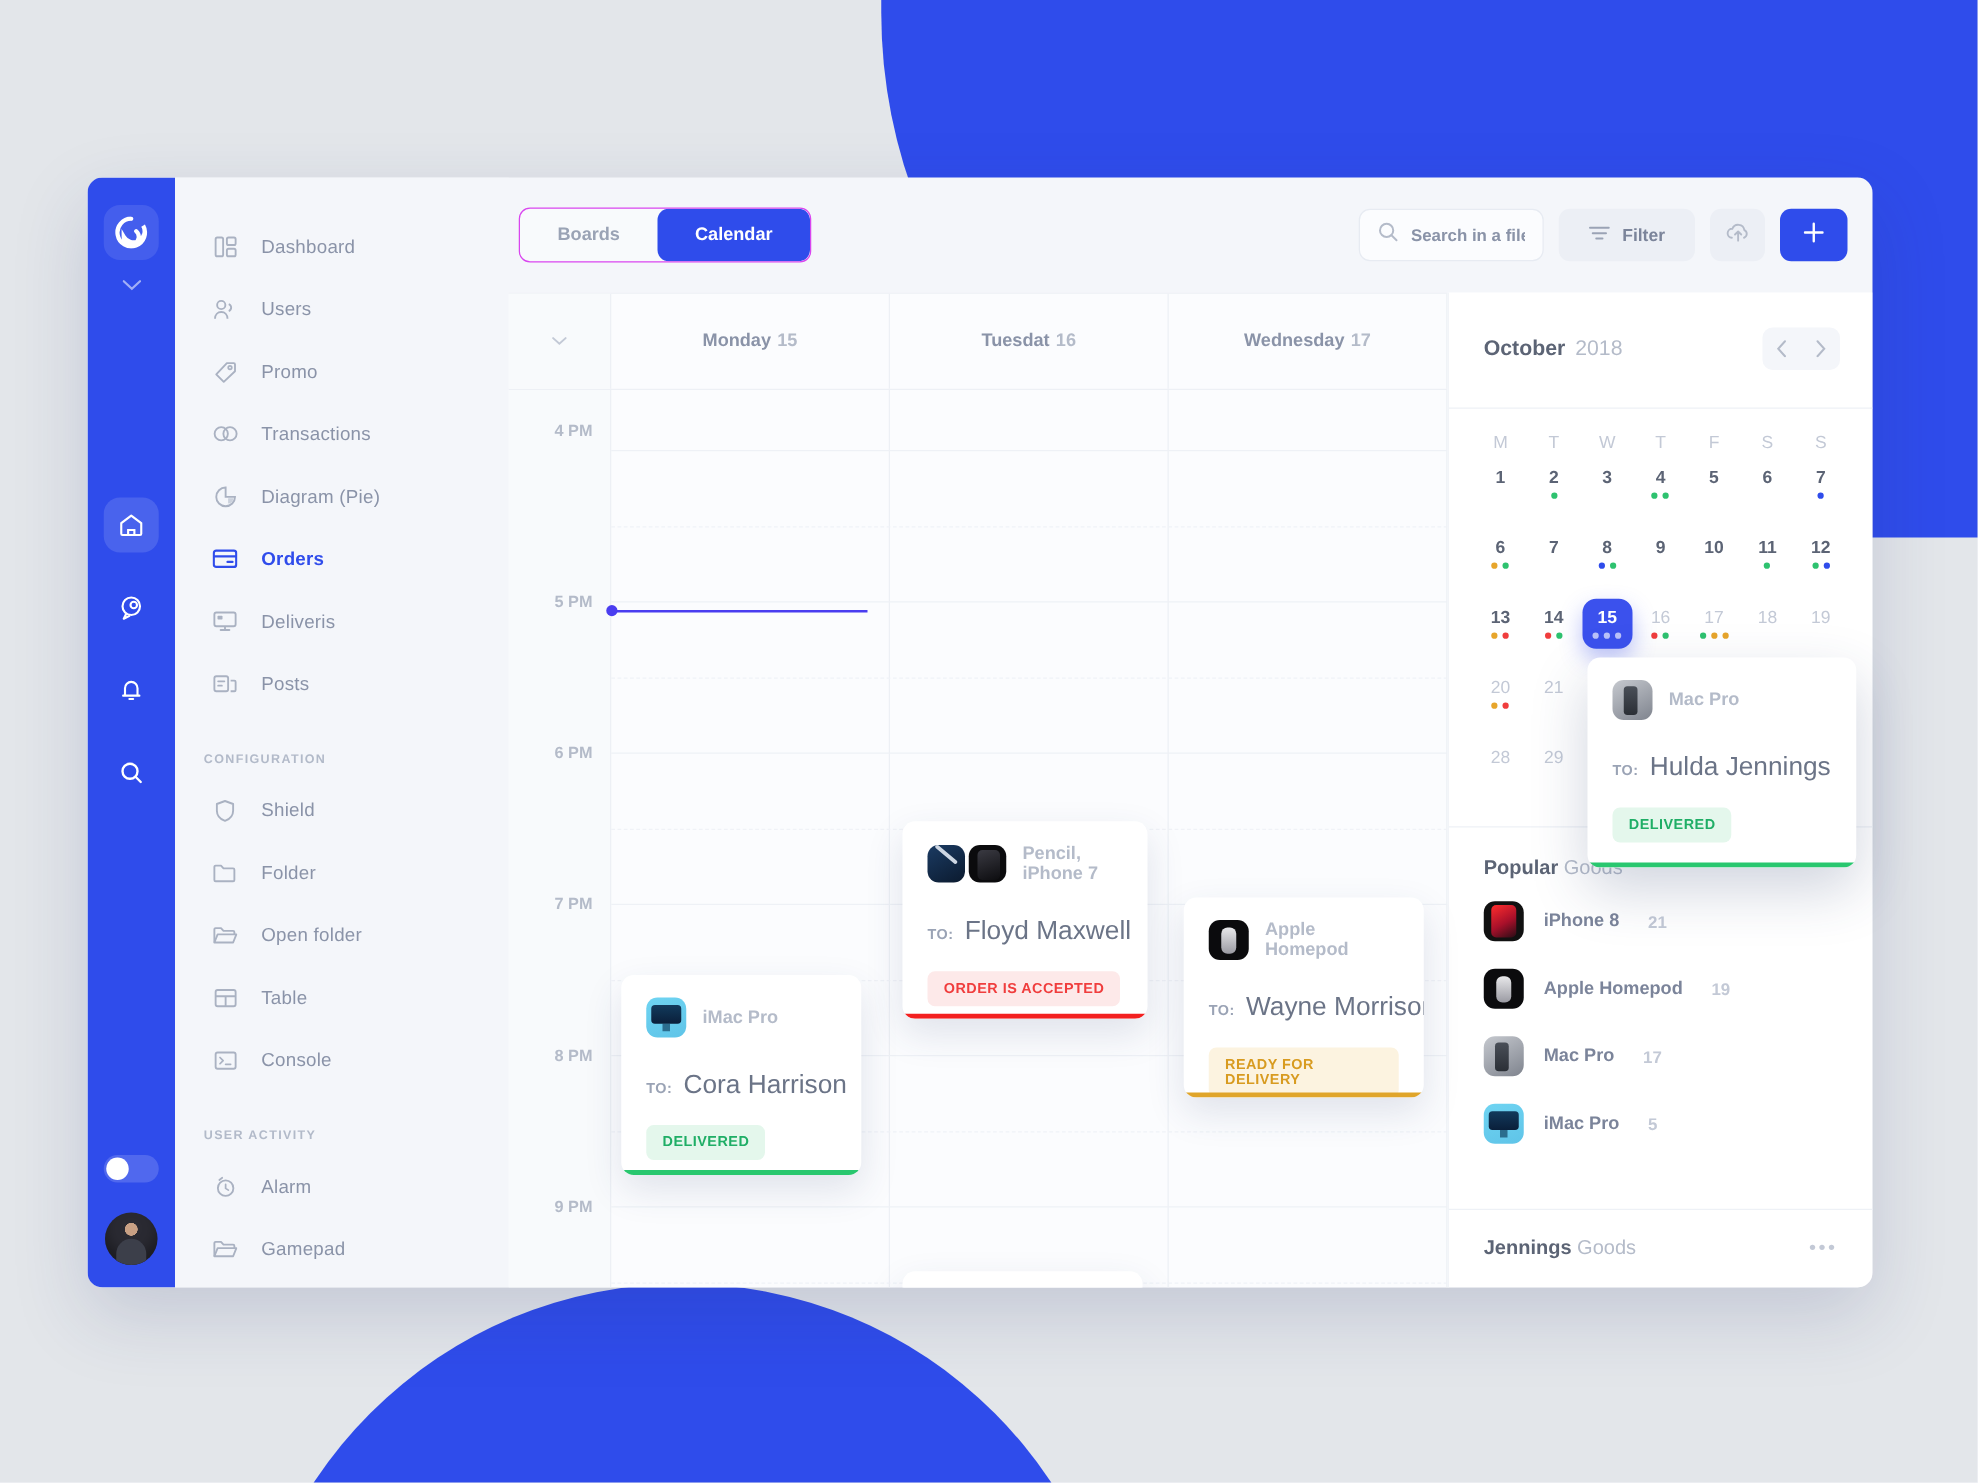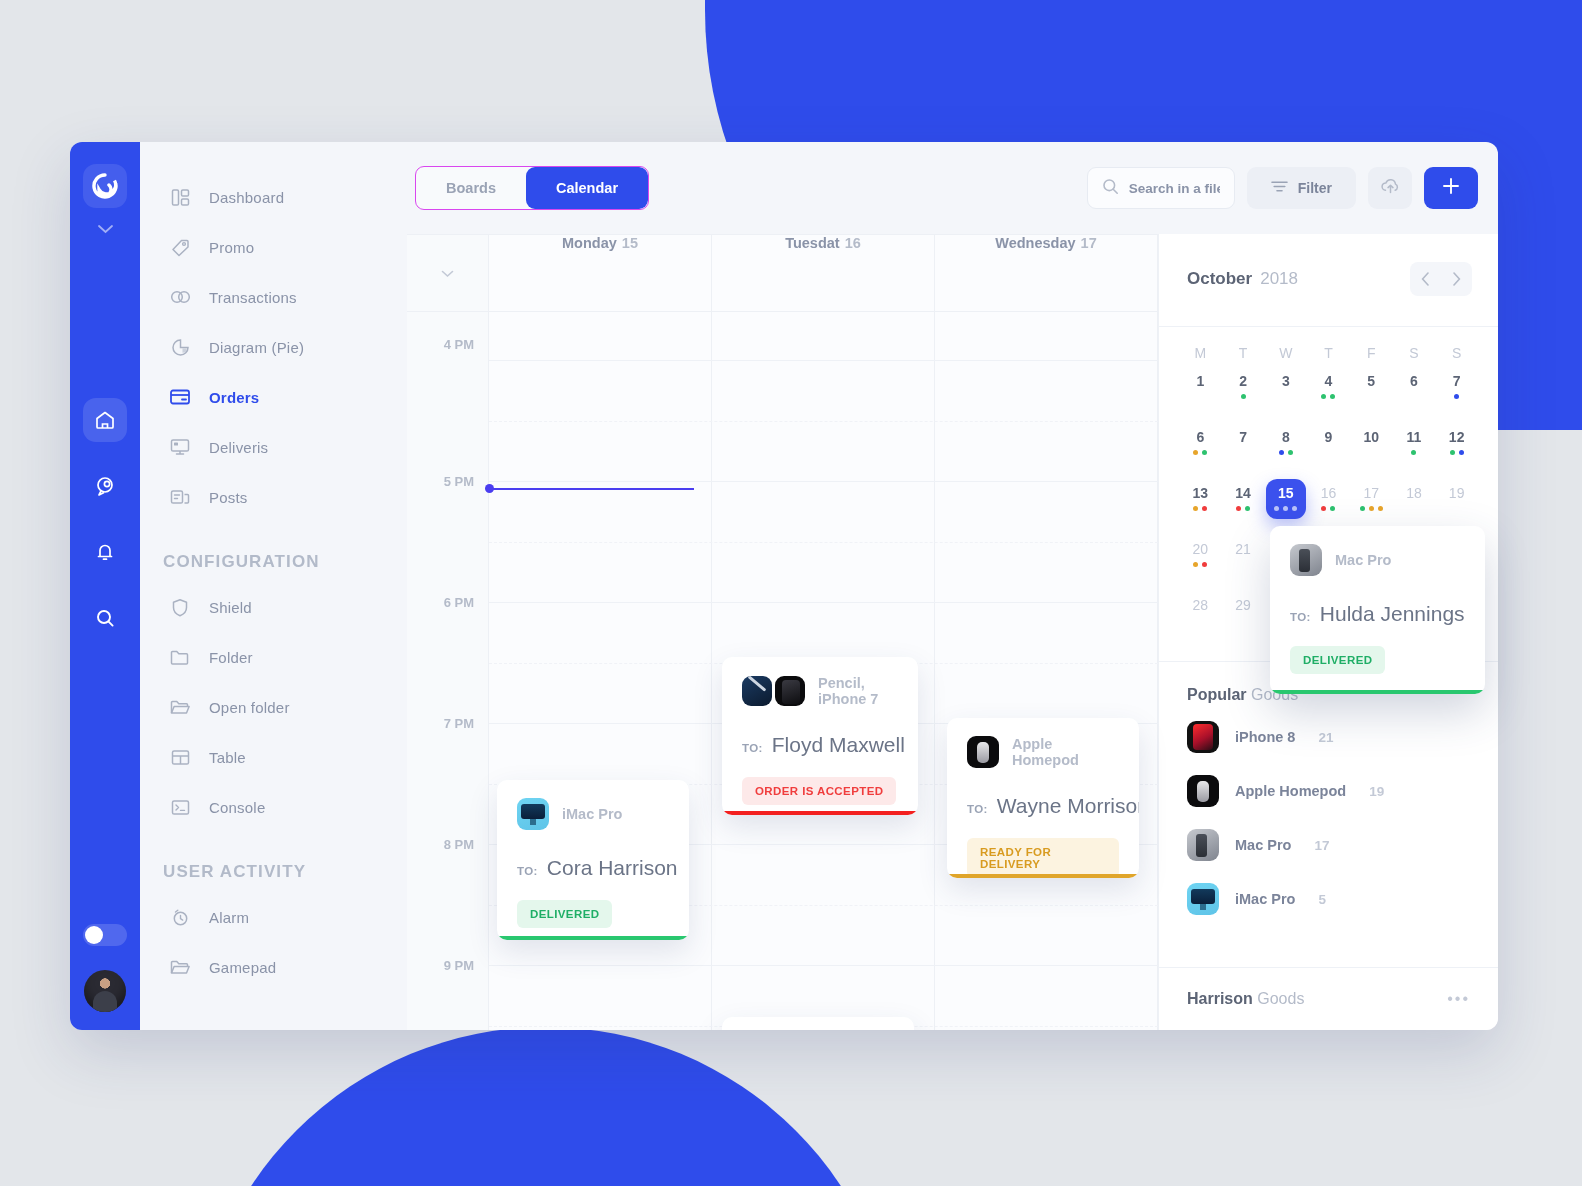--- a/index.html
+++ b/index.html
@@ -80,21 +80,21 @@
     display: flex; flex-direction: column;
   }
   .nav-item {
     height: 50px; display: flex; align-items: center;
     padding-left: 29px; gap: 18px; cursor: pointer;
   }
   .nav-icon { width: 22px; height: 22px; display:flex; align-items:center; justify-content:center; flex:0 0 22px; }
   .nav-label { font-size: 15px; color: #8a93a8; font-weight: 500; letter-spacing:.2px; }
   .nav-item.active .nav-label { color: #2f4ceb; font-weight: 700; }
   .nav-section {
-    font-size: 17px; letter-spacing: 1.1px; color: #b2bac9;
+    font-size: 10px; letter-spacing: 1.1px; color: #b2bac9;
     font-weight: 600; padding-left: 23px; margin: 30px 0 10px;
   }
 
   
   .main { flex: 1; display: flex; flex-direction: column; min-width: 0; position: relative; }
   .topbar {
     height: 92px; display: flex; align-items: center;
     padding: 0 20px 0 8px; gap: 12px;
   }
   .tabs {
@@ -129,21 +129,21 @@
     display: flex; align-items: center; justify-content: center; cursor:pointer;
   }
 
   
   .cal-wrap { flex: 1; display: flex; min-height: 0; }
   .cal { flex: 1; position: relative; min-width: 0; display: flex; flex-direction: column; }
   .cal-head { height: 78px; display: flex; background: #fbfcfe; border-top:1px solid #edf0f5; border-bottom: 1px solid #edf0f5; }
   .cal-head .gutter { width: 82px; flex: 0 0 82px; display:flex; align-items:center; justify-content:center;
      border-right: 1px solid #edf0f5; background:#f8fafc; }
   .day-col-head {
-    flex: 1; display: flex; justify-content: center;
+    flex: 1; display: flex; align-items: center; justify-content: center;
     font-size: 14.5px; color: #8a93a8; font-weight: 600;
     border-right: 1px solid #edf0f5;
   }
   .day-col-head .dnum { color: #b4bbc9; margin-left: 5px; font-weight: 600; }
   .cal-grid { flex: 1; display: flex; position: relative; background: #fbfcfe; }
   .gutter-col {
     width: 82px; flex: 0 0 82px; background: #f8fafc;
     border-right: 1px solid #edf0f5; position: relative;
   }
   .hour-label {
@@ -313,20 +313,30 @@
         <svg width="19" height="19" viewBox="0 0 19 19">
             <rect x="1.5" y="2" width="6" height="15" rx="1.3" fill="none" stroke="#aab2c2" stroke-width="1.5"></rect>
             <rect x="10.5" y="2" width="7" height="6" rx="1.3" fill="none" stroke="#aab2c2" stroke-width="1.5"></rect>
             <rect x="10.5" y="11" width="7" height="6" rx="1.3" fill="none" stroke="#aab2c2" stroke-width="1.5"></rect>
           </svg>
       </span>
       <span class="nav-label">Dashboard</span>
     </div>
     <div class="nav-item">
       <span class="nav-icon">
+        <svg width="20" height="19" viewBox="0 0 20 19">
+            <circle cx="7" cy="6" r="3.3" fill="none" stroke="#aab2c2" stroke-width="1.5"></circle>
+            <path d="M2 17c0-3.3 2.2-5.4 5-5.4s5 2.1 5 5.4" fill="none" stroke="#aab2c2" stroke-width="1.5"></path>
+            <path d="M13 5.2a3 3 0 0 1 0 5.6" fill="none" stroke="#aab2c2" stroke-width="1.5"></path>
+          </svg>
+      </span>
+      <span class="nav-label">Users</span>
+    </div>
+    <div class="nav-item">
+      <span class="nav-icon">
         <svg width="19" height="19" viewBox="0 0 19 19">
             <path d="M10.5 2.5h5.5a1 1 0 0 1 1 1V9L8 17.5 2 11.5z" fill="none" stroke="#aab2c2" stroke-width="1.5" stroke-linejoin="round"></path>
             <circle cx="13" cy="6" r="1.4" fill="none" stroke="#aab2c2" stroke-width="1.4"></circle>
           </svg>
       </span>
       <span class="nav-label">Promo</span>
     </div>
     <div class="nav-item">
       <span class="nav-icon">
         <svg width="21" height="14" viewBox="0 0 21 14">
@@ -805,21 +815,21 @@
             </div>
             <div class="goods-item">
               <span class="goods-pic pic pic-imacpro"></span>
               <span class="goods-name">iMac Pro</span>
               <span class="goods-count">5</span>
             </div>
           </div>
 
         <div class="rp-footer">
           <div class="rp-sec-title" style="padding:0">
-            <b>Harrison</b>
+            <b>Jennings</b>
             <span>Goods</span>
           </div>
           <div class="ellipsis">•••</div>
         </div>
       </div>
     </div>
   </div>
 </div>
 
 <div class="float-card">

